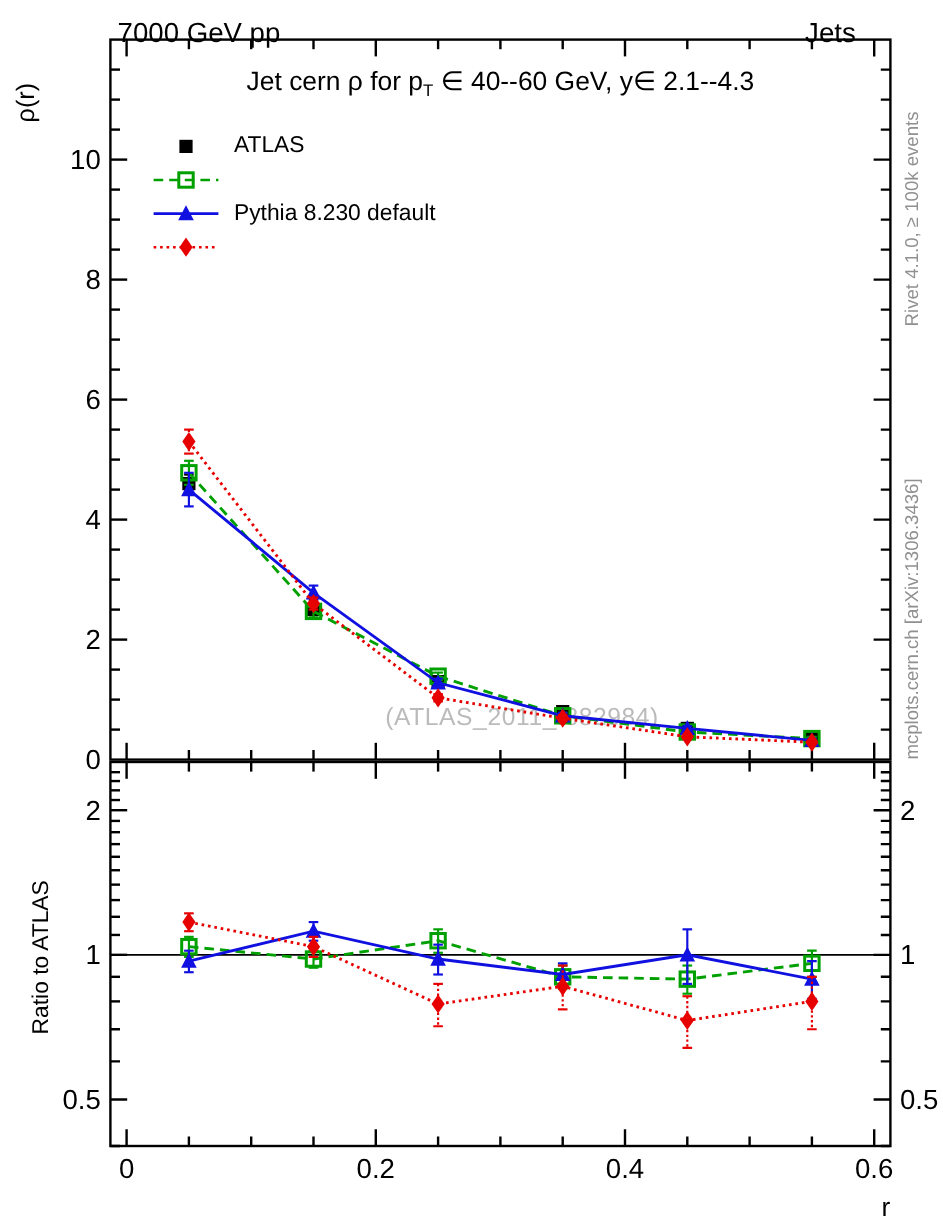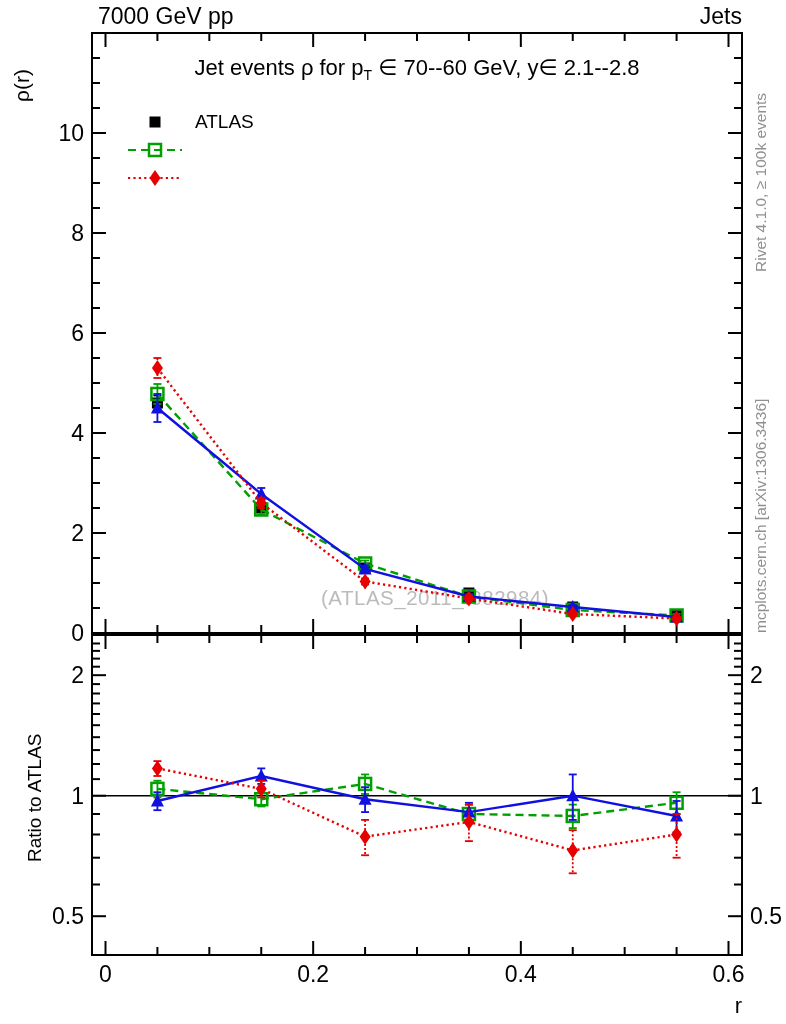--- a/index.html
+++ b/index.html
@@ -1,21 +1,21 @@
 <!DOCTYPE html>
 <html><head>
 <meta charset="utf-8">
 <style>
   html,body{margin:0;padding:0;background:#fff;}
   body{width:786px;height:1024px;position:relative;overflow:hidden;
        font-family:"Liberation Sans","DejaVu Sans",sans-serif;color:#000;}
   .ov{position:absolute;z-index:2;white-space:nowrap;}
-  .hdr{font-size:23px;}
+  .hdr{font-size:23px;margin-top:11px;}
   .hdr-left{left:98px;top:3px;}
-  .hdr-right{left:642px;top:3px;width:100px;text-align:right;}
+  .hdr-right{left:642px;top:3px;width:100px;text-align:center;}
   .plot-title{left:92px;top:55px;width:650px;text-align:center;font-size:22px;}
   .plot-title sub{font-size:14px;}
   .vtext{transform:rotate(-90deg);transform-origin:0 0;}
   .ylabel-main{left:10px;top:102px;font-size:21px;}
   .ylabel-ratio{left:24px;top:862px;font-size:19px;}
   .side-gray{font-size:15.5px;color:#909090;}
   .rivet{left:752px;top:272px;}
   .mcplots{left:752px;top:633px;}
   .watermark{position:absolute;left:321px;top:586px;z-index:0;
              font-size:20.5px;letter-spacing:.5px;color:#bbbbbb;}
@@ -364,21 +364,21 @@
     <line x1="672.5846645367412" y1="814.0107734773683" x2="680.5846645367412" y2="814.0107734773683" stroke="#E60000" stroke-width="1.8"></line>
     <line x1="672.5846645367412" y1="857.7045786269967" x2="680.5846645367412" y2="857.7045786269967" stroke="#E60000" stroke-width="1.8"></line>
     <path d="M 676.5846645367412 826.4886626503264 L 682.0846645367412 834.4886626503264 L 676.5846645367412 842.4886626503264 L 671.0846645367412 834.4886626503264 Z" fill="#E60000"></path>
     <rect x="92" y="33" width="650" height="600" fill="none" stroke="#000" stroke-width="2"></rect>
     <rect x="92" y="635" width="650" height="320" fill="none" stroke="#000" stroke-width="2"></rect>
   </svg>
 
 <div class="ov hdr hdr-left">7000 GeV pp</div>
 <div class="ov hdr hdr-right">Jets</div>
 
-<div class="ov plot-title"><span>Jet events ρ for p</span><sub>T</sub><span> ∈ 70--60 GeV, y∈ 2.1--2.8</span></div>
+<div class="ov plot-title"><span>Jet cern ρ for p</span><sub>T</sub><span> ∈ 40--60 GeV, y∈ 2.1--4.3</span></div>
 
 <div class="ov vtext ylabel-main">ρ(r)</div>
 <div class="ov vtext ylabel-ratio">Ratio to ATLAS</div>
 <div class="ov xlabel-r">r</div>
 
 <div class="ov vtext side-gray rivet">Rivet 4.1.0, ≥ 100k events</div>
 <div class="ov vtext side-gray mcplots">mcplots.cern.ch [arXiv:1306.3436]</div>
 
 <div id="legend">
   <div class="leg-row">
@@ -388,17 +388,24 @@
     <span class="leg-label">ATLAS</span>
   </div>
   <div class="leg-row">
     <span class="leg-swatch"><svg width="58" height="22">
           <line x1="2" y1="11" x2="56" y2="11" stroke="#00A000" stroke-width="2.2" stroke-dasharray="8,5"></line>
           <rect x="23" y="5" width="12" height="12" fill="none" stroke="#00A000" stroke-width="2.5"></rect>
         </svg></span>
   </div>
   <div class="leg-row">
     <span class="leg-swatch"><svg width="58" height="22">
+          <line x1="2" y1="11" x2="56" y2="11" stroke="#1010E0" stroke-width="2.2"></line>
+          <path d="M 29 4 L 35.5 16.5 L 22.5 16.5 Z" fill="#1010E0"></path>
+        </svg></span>
+    <span class="leg-label">Pythia 8.230 default</span>
+  </div>
+  <div class="leg-row">
+    <span class="leg-swatch"><svg width="58" height="22">
           <line x1="2" y1="11" x2="56" y2="11" stroke="#E60000" stroke-width="2.2" stroke-dasharray="2.2,3.2"></line>
           <path d="M 29 3 L 34.5 11 L 29 19 L 23.5 11 Z" fill="#E60000"></path>
         </svg></span>
   </div>
 </div>
 
 </body></html>

